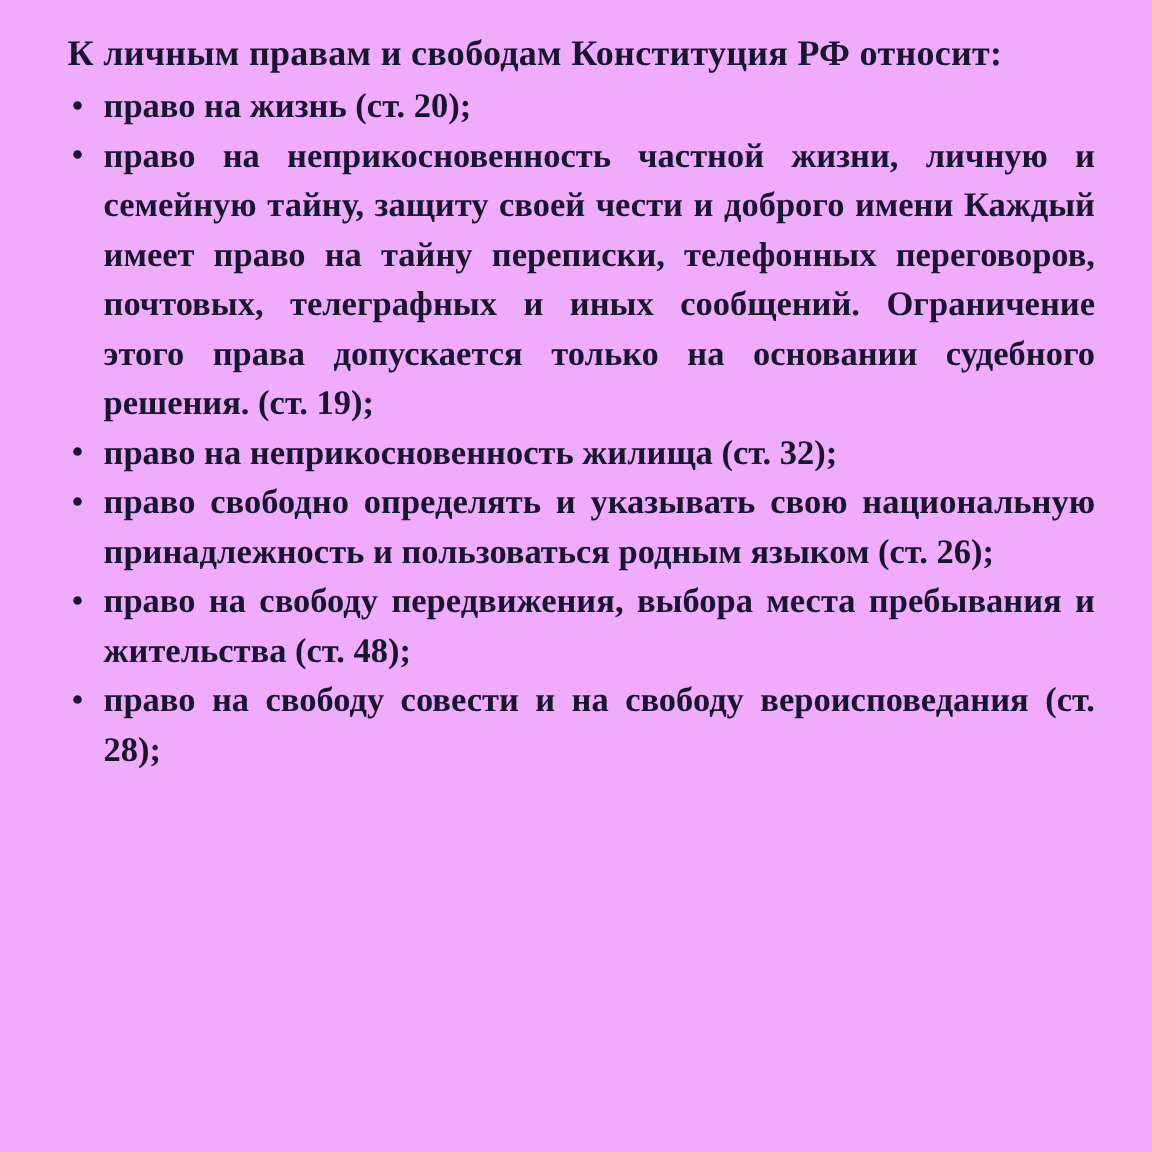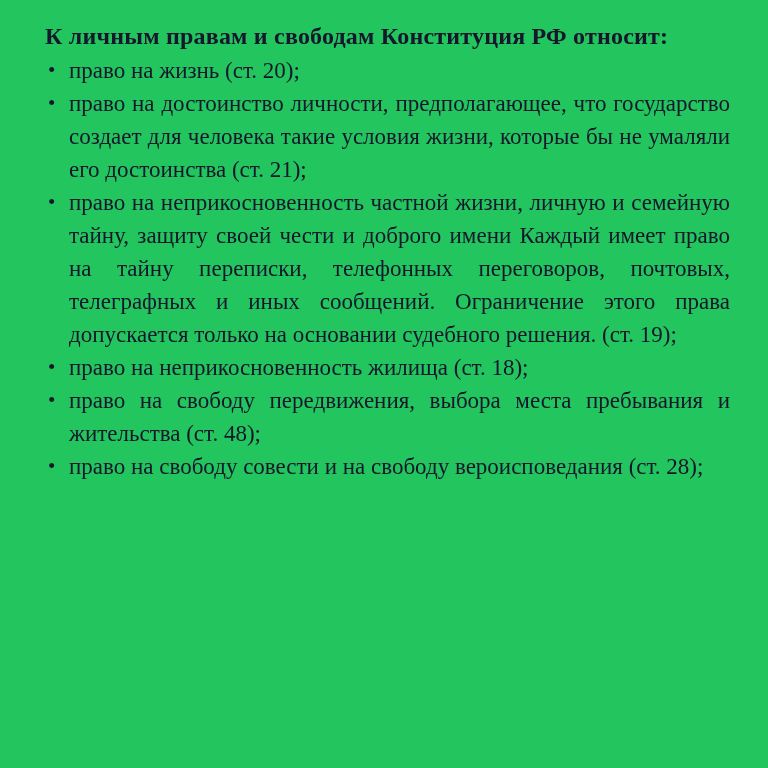--- a/index.html
+++ b/index.html
@@ -3,38 +3,39 @@
 <meta charset="utf-8">
 <style>
   html, body {
     margin: 0;
     padding: 0;
   }
   .page {
     width: 768px;
     height: 768px;
     box-sizing: border-box;
-    background: #22c55e;
+    background: #f0abfc;
     color: #16162c;
     font-family: "Liberation Serif", "DejaVu Serif", serif;
     padding: 20px 38px 20px 45px;
     overflow: hidden;
   }
   .title {
     font-size: 24px;
     font-weight: bold;
     line-height: 33px;
     margin: 0 0 1px 0;
     text-align: justify;
     letter-spacing: 0.2px;
   }
   .rights-list {
     list-style: none;
     margin: 0;
     padding: 0;
+    font-weight: bold;
   }
   .rights-list li {
     position: relative;
     padding-left: 24px;
     font-size: 23px;
     line-height: 33px;
     text-align: justify;
     text-justify: inter-word;
   }
   .rights-list li::before {
@@ -46,19 +47,19 @@
     line-height: 33px;
   }
 </style>
 </head>
 <body>
 
 <div class="page">
   <h1 class="title">К личным правам и свободам Конституция РФ относит:</h1>
   <ul class="rights-list">
     <li>право на жизнь (ст. 20);</li>
-    <li>право на достоинство личности, предполагающее, что государство создает для человека такие условия жизни, которые бы не умаляли его достоинства (ст. 21);</li>
     <li>право на неприкосновенность частной жизни, личную и семейную тайну, защиту своей чести и доброго имени Каждый имеет право на тайну переписки, телефонных переговоров, почтовых, телеграфных и иных сообщений. Ограничение этого права допускается только на основании судебного решения. (ст. 19);</li>
-    <li>право на неприкосновенность жилища (ст. 18);</li>
+    <li>право на неприкосновенность жилища (ст. 32);</li>
+    <li>право свободно определять и указывать свою национальную принадлежность и пользоваться родным языком (ст. 26);</li>
     <li>право на свободу передвижения, выбора места пребывания и жительства (ст. 48);</li>
     <li>право на свободу совести и на свободу вероисповедания (ст. 28);</li>
   </ul>
 </div>
 
 </body></html>

